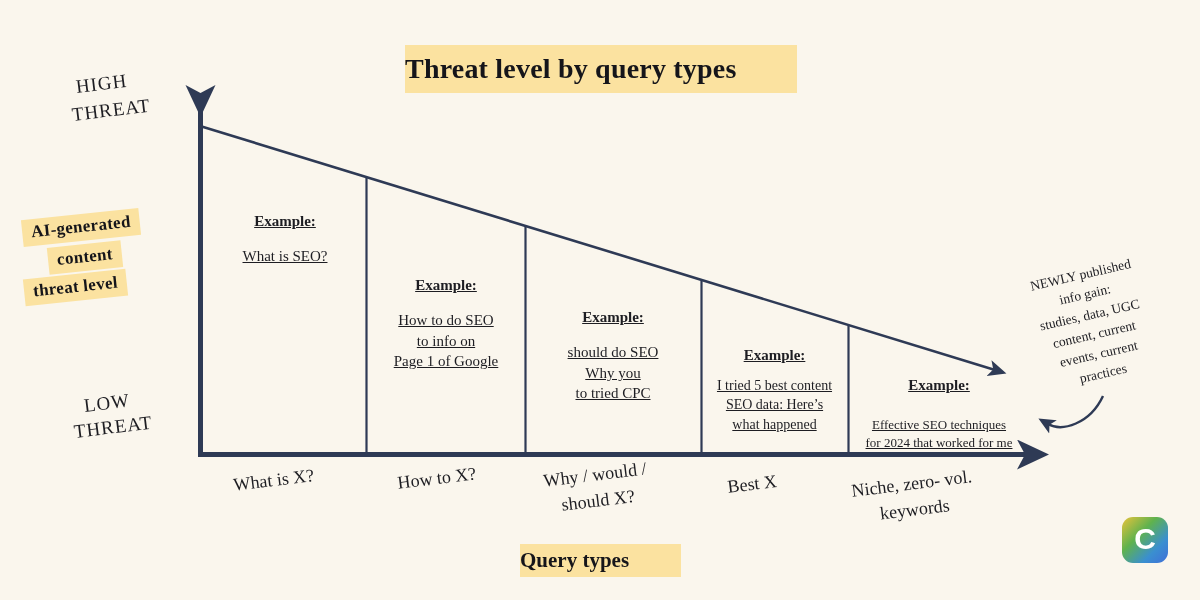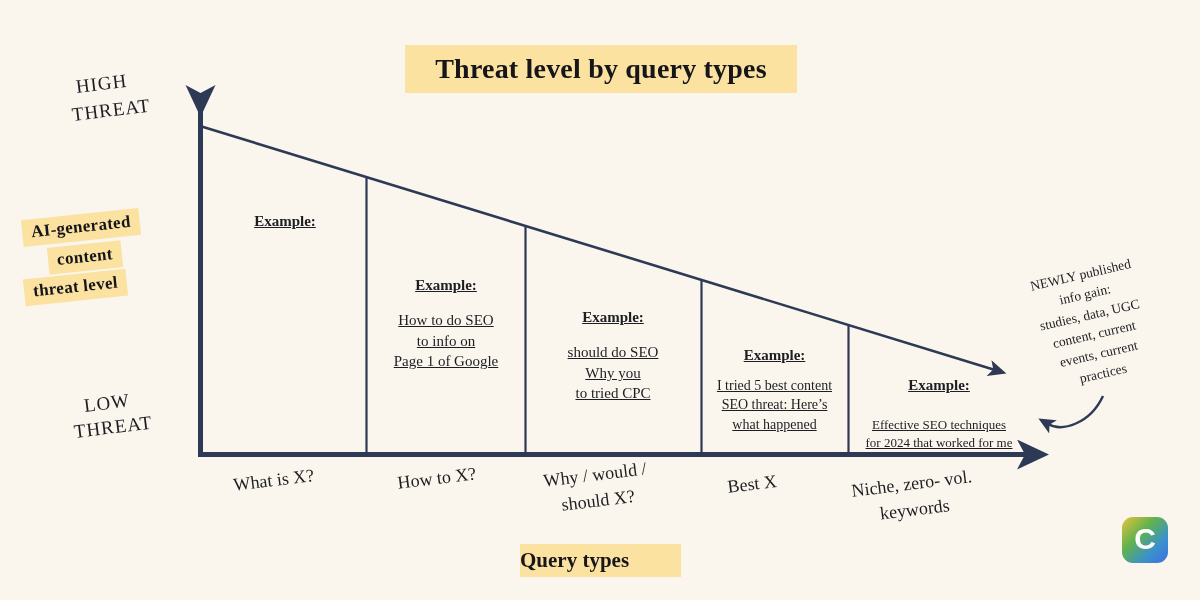--- a/index.html
+++ b/index.html
@@ -31,21 +31,20 @@
   
   .title-chip {
     position: absolute;
     left: 405px;
     top: 45px;
     width: 392px;
     height: 48px;
     background: #fbe2a0;
     display: flex;
     align-items: center;
-    justify-content: center;
   }
   .title-chip .title-text {
     font-size: 28px;
     font-weight: bold;
     color: #15151a;
     letter-spacing: 0.2px;
     white-space: nowrap;
   }
 
   
@@ -223,20 +222,23 @@
   <div class="axis-word" id="low-threat2">THREAT</div>
 
   <div class="chip-stack">
     <div class="chip c1">AI-generated</div>
     <div class="chip c2">content</div>
     <div class="chip c3">threat level</div>
   </div>
 
   <div class="col-block" id="col-1">
     <div class="ex-label">Example:</div>
+    <div class="ex-body">
+      <div>What is SEO?</div>
+    </div>
   </div>
 
   <div class="col-block" id="col-2">
     <div class="ex-label">Example:</div>
     <div class="ex-body">
       <div>How to do SEO</div>
       <div>to info on</div>
       <div>Page 1 of Google</div>
     </div>
   </div>
@@ -247,21 +249,21 @@
       <div>should do SEO</div>
       <div>Why you</div>
       <div>to tried CPC</div>
     </div>
   </div>
 
   <div class="col-block" id="col-4">
     <div class="ex-label">Example:</div>
     <div class="ex-body">
       <div>I tried 5 best content</div>
-      <div>SEO threat: Here’s</div>
+      <div>SEO data: Here’s</div>
       <div>what happened</div>
     </div>
   </div>
 
   <div class="col-block" id="col-5">
     <div class="ex-label">Example:</div>
     <div class="ex-body">
       <div>Effective SEO techniques</div>
       <div>for 2024 that worked for me</div>
     </div>

